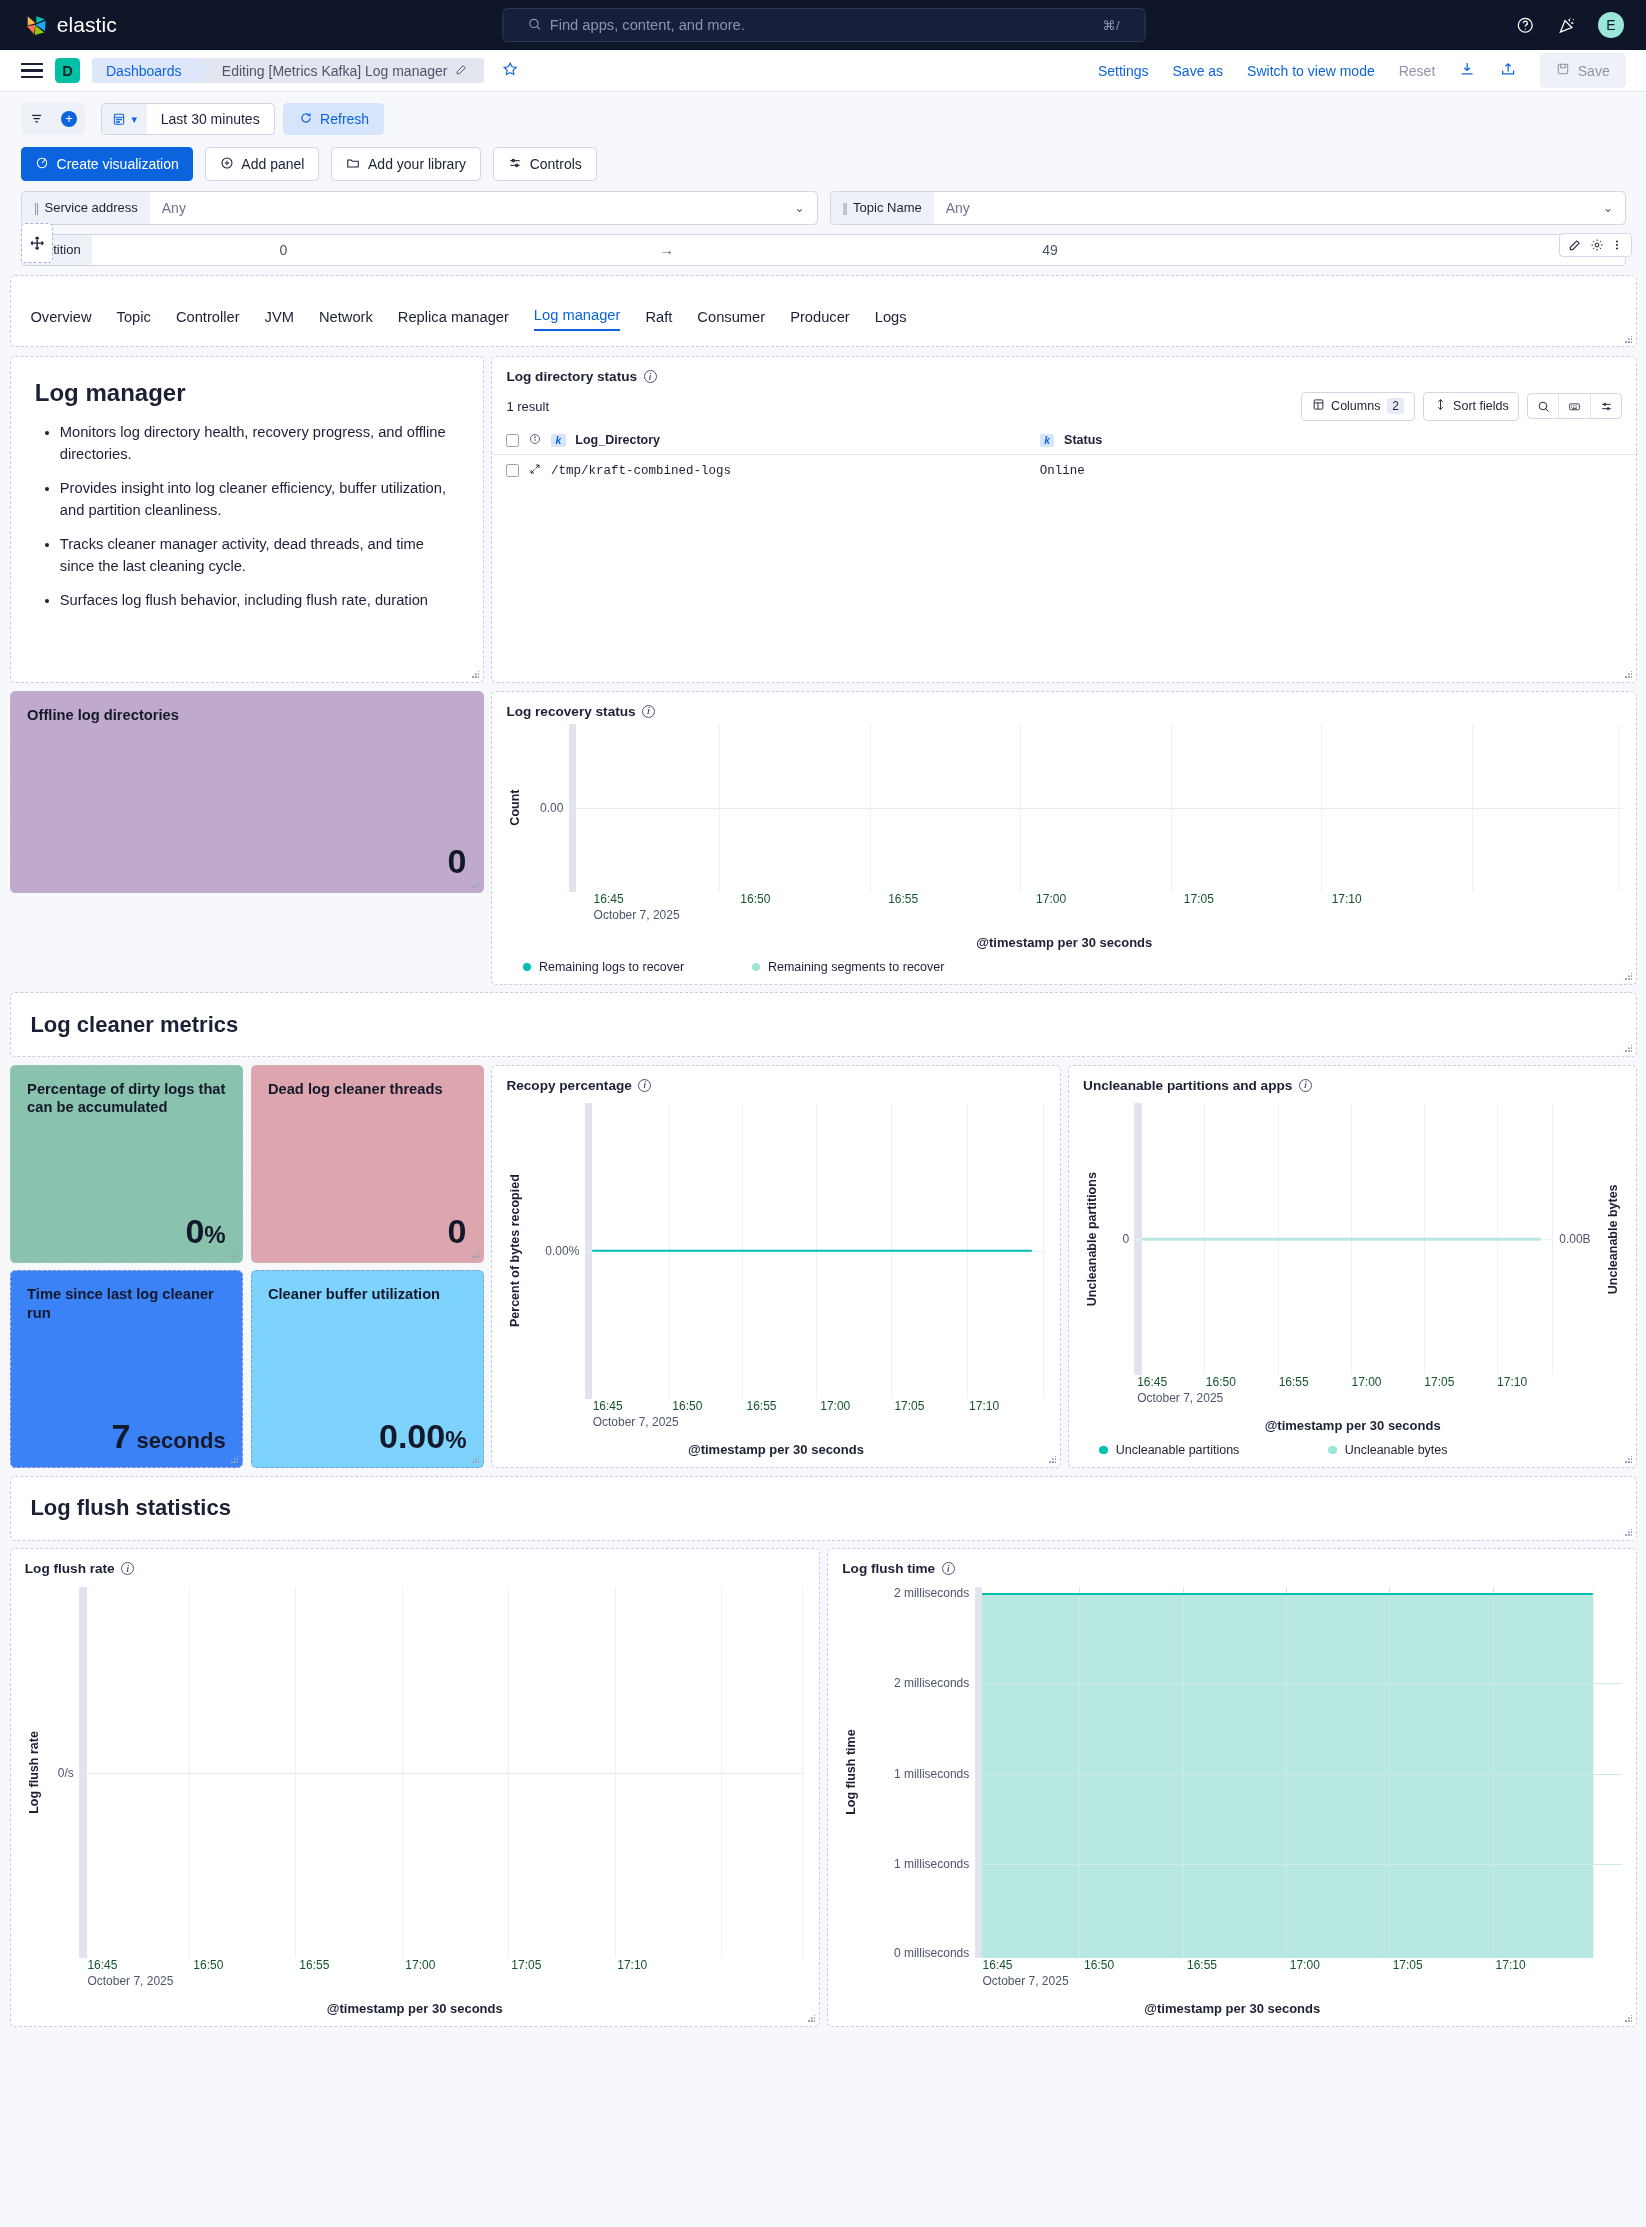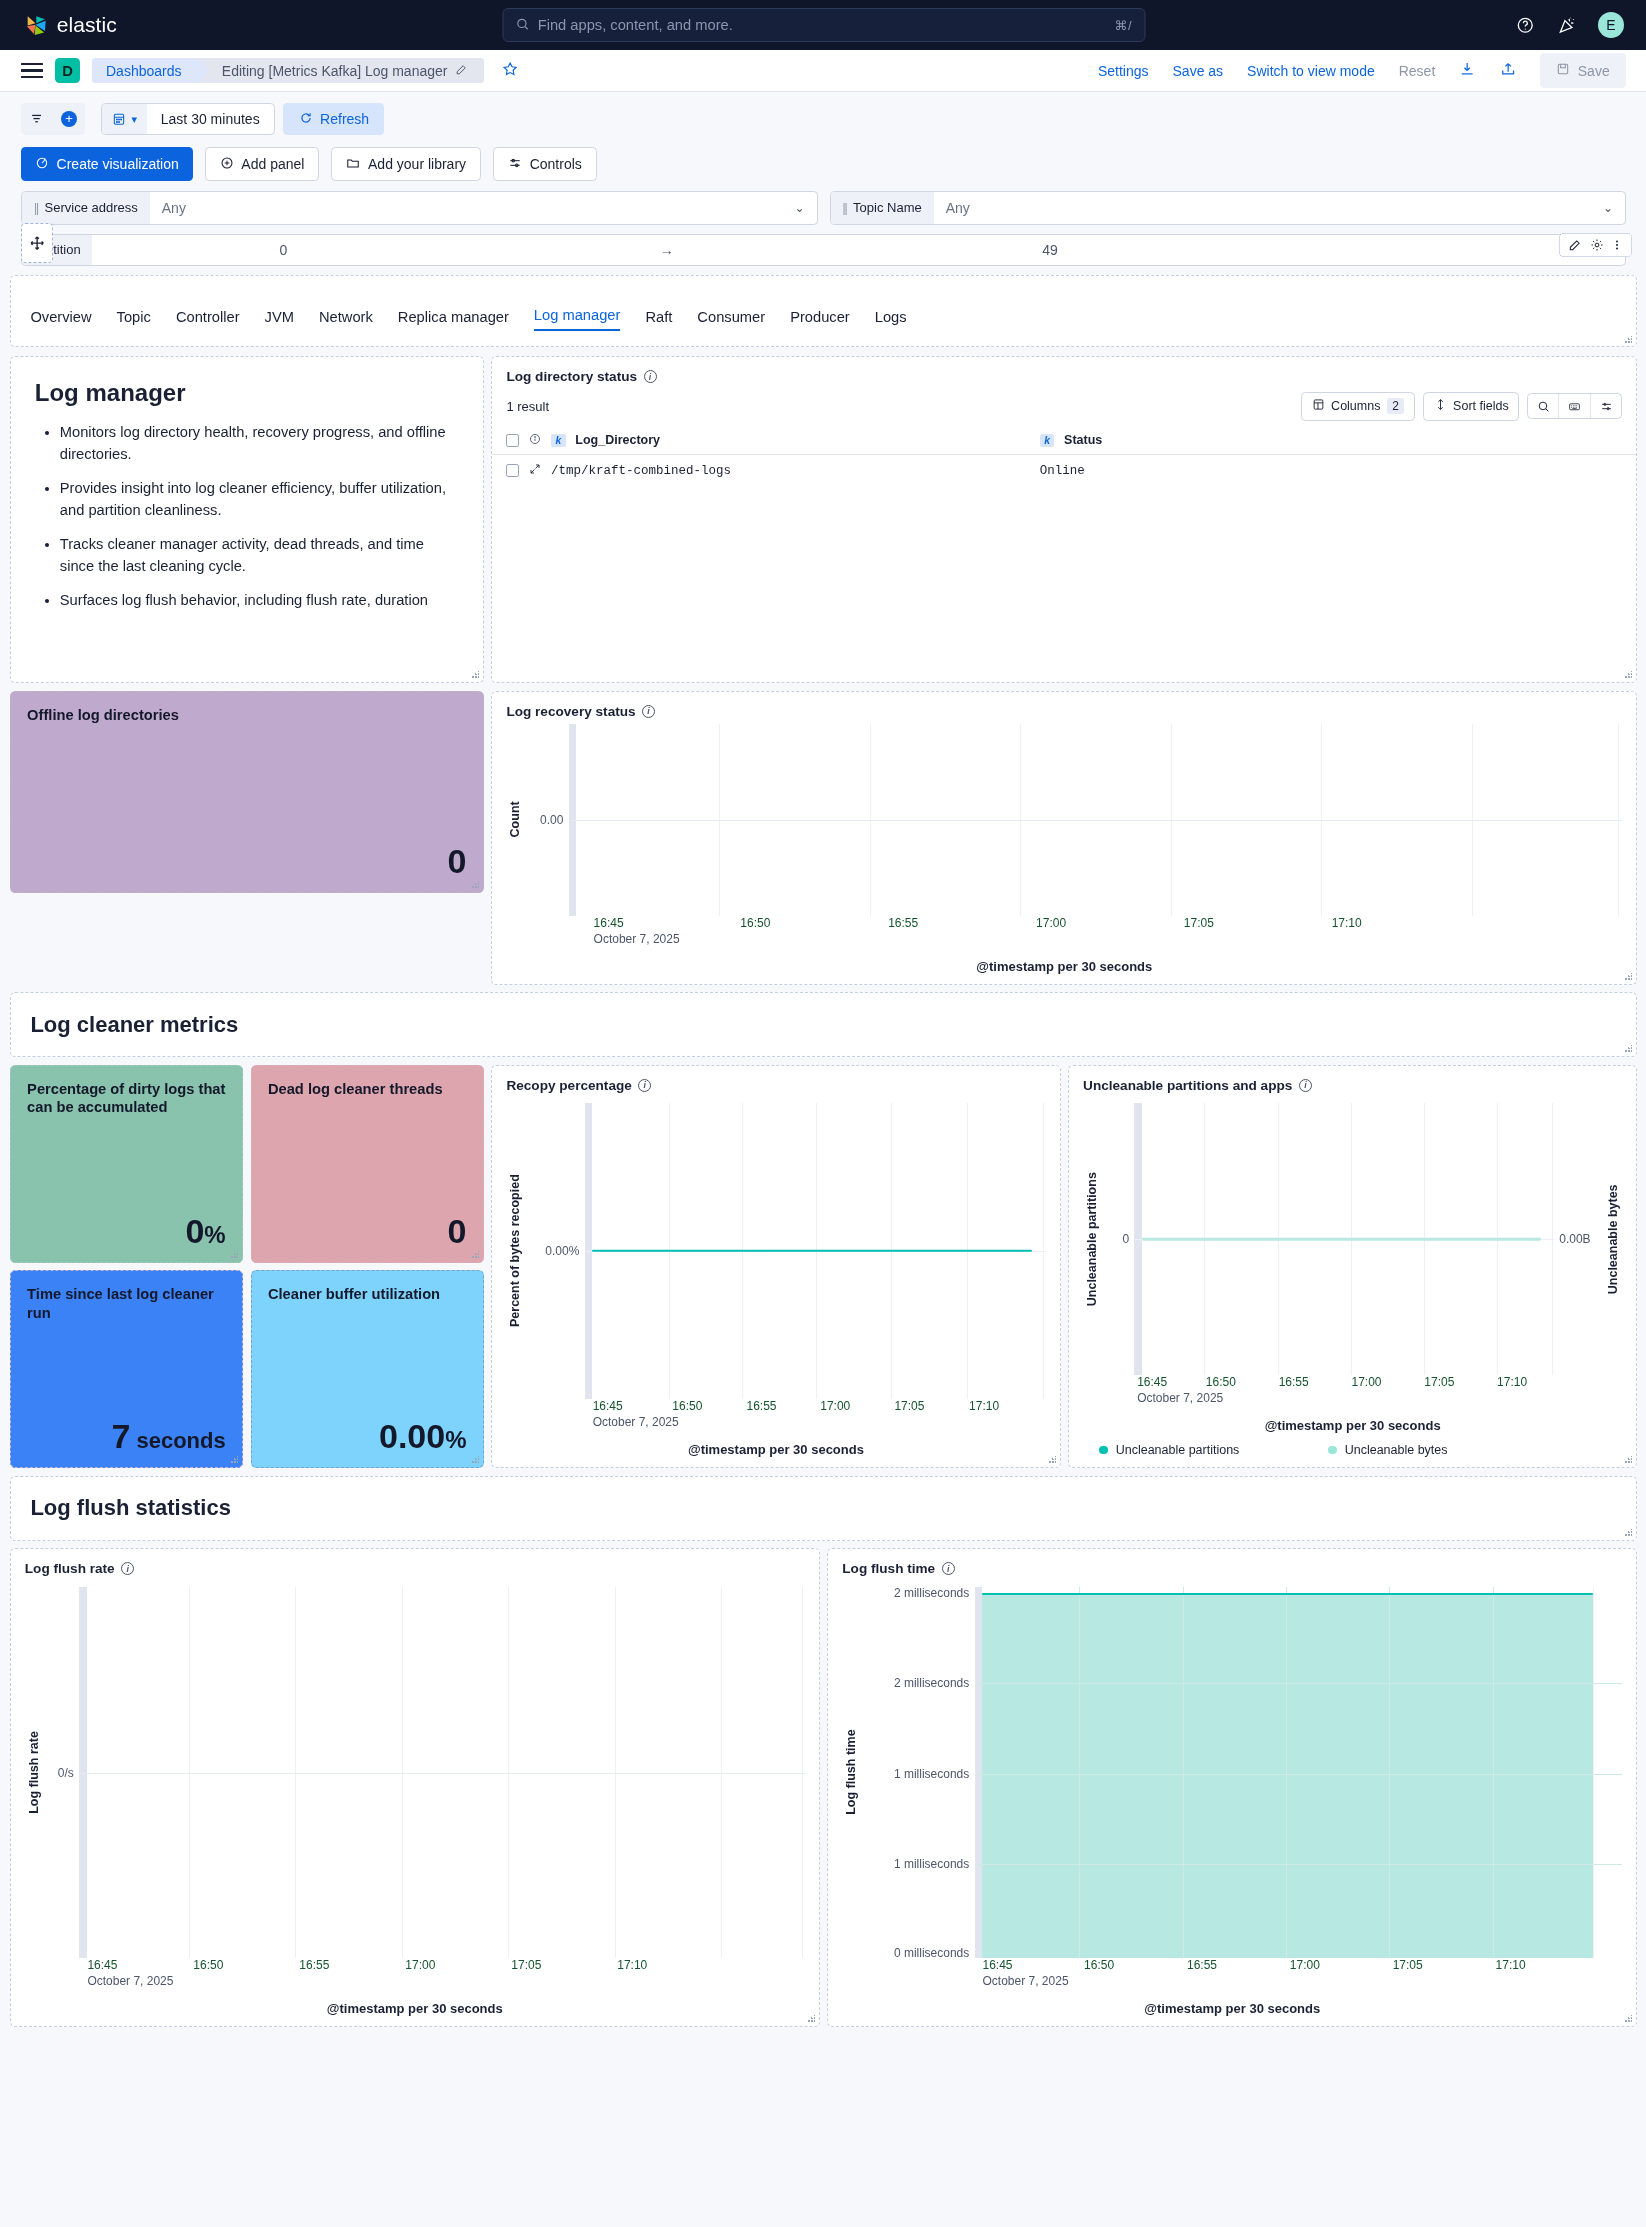--- a/index.html
+++ b/index.html
@@ -20,21 +20,21 @@
     padding: 0 23px;
     position: relative;
   }
   .brand { display: flex; align-items: center; gap: 8.7px; }
   .brand-mark { width: 25px; height: 25px; position: relative; }
   .brand-name { color: #fff; font-size: 21px; font-weight: 400; letter-spacing: 0.1px; }
   .global-search {
     position: absolute; left: 50%; transform: translateX(-50%);
     width: 643px; height: 34px;
     background: #16203a; border: 1.1px solid #2c3a5a; border-radius: 5.4px;
-    display: flex; align-items: center; padding: 0 12px; gap: 8.7px;
+    display: flex; align-items: center; padding: 0 24px; gap: 8.7px;
   }
   .global-search .ph { color: #8a96ae; font-size: 14.7px; flex: 1; }
   .global-search .kbd { color: #8a96ae; font-size: 13px; letter-spacing: 0.5px;}
   .topnav-right { margin-left: auto; display: flex; align-items: center; gap: 18.5px; }
   .icon-btn-dark { width: 24px; height: 24px; display: flex; align-items: center; justify-content: center; cursor: pointer; }
   .avatar {
     width: 26px; height: 26px; border-radius: 50%;
     background: #9ae7d9; color: #0f1629;
     display: flex; align-items: center; justify-content: center;
     font-size: 14px; font-weight: 400; cursor: pointer;
@@ -635,20 +635,30 @@
         <div class="xaxis" style="margin-left:82px;">
           <span class="xtick" style="left:0.5%">16:45</span>
           <span class="xtick" style="left:14.7%">16:50</span>
           <span class="xtick" style="left:29%">16:55</span>
           <span class="xtick" style="left:43.3%">17:00</span>
           <span class="xtick" style="left:57.6%">17:05</span>
           <span class="xtick" style="left:71.9%">17:10</span>
           <span class="xdate" style="left:0.5%">October 7, 2025</span>
         </div>
         <div class="xtitle">@timestamp per 30 seconds</div>
+        <div class="legend">
+          <div class="legend-item">
+            <span class="dot" style="background:#00bfb3;"></span>
+            <span>Remaining logs to recover</span>
+          </div>
+          <div class="legend-item">
+            <span class="dot" style="background:#9ae7d9;"></span>
+            <span>Remaining segments to recover</span>
+          </div>
+        </div>
         <span class="resize-grip"></span>
       </div>
     </div>
   </div>
 
   <div class="panel section-head">
     <h2>Log cleaner metrics</h2>
     <span class="resize-grip"></span>
   </div>
 

